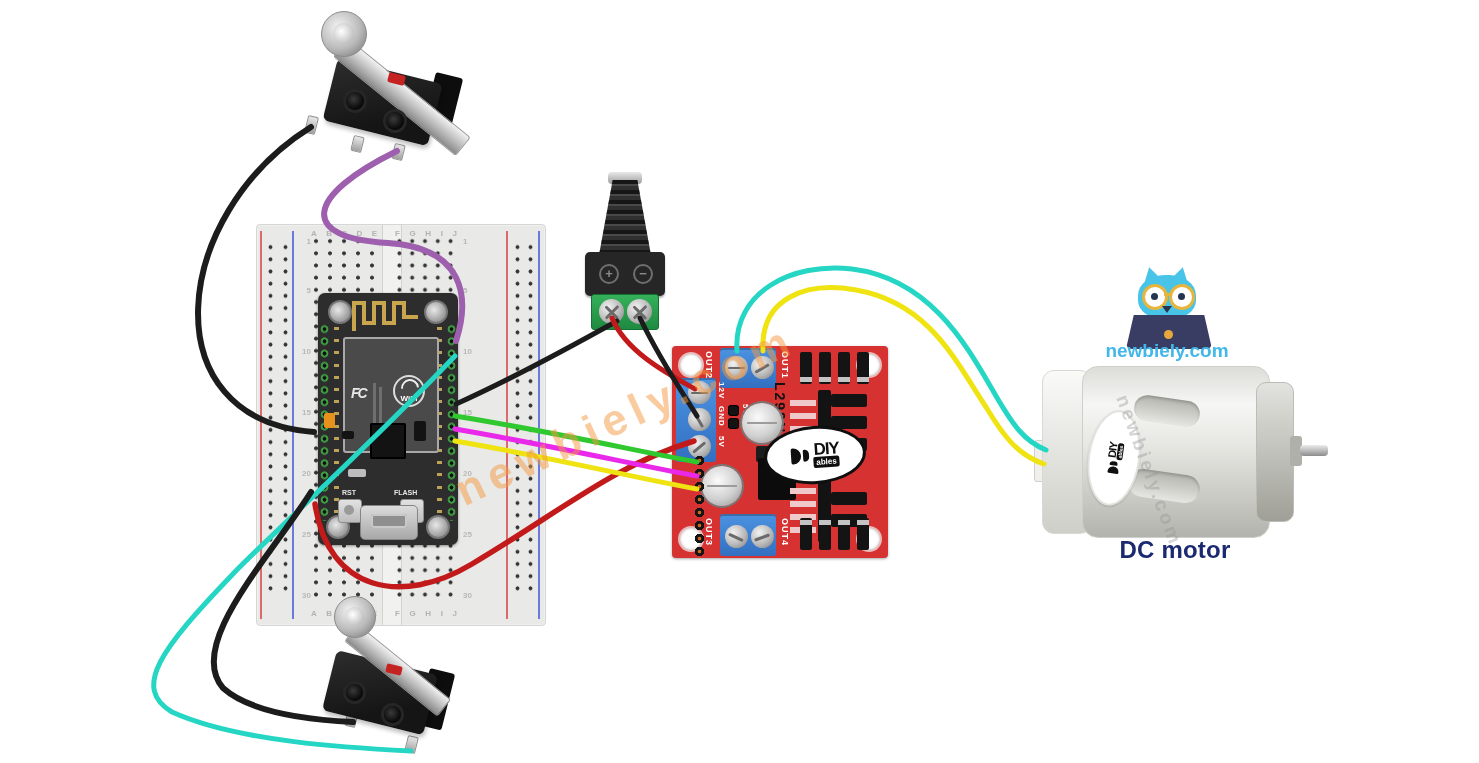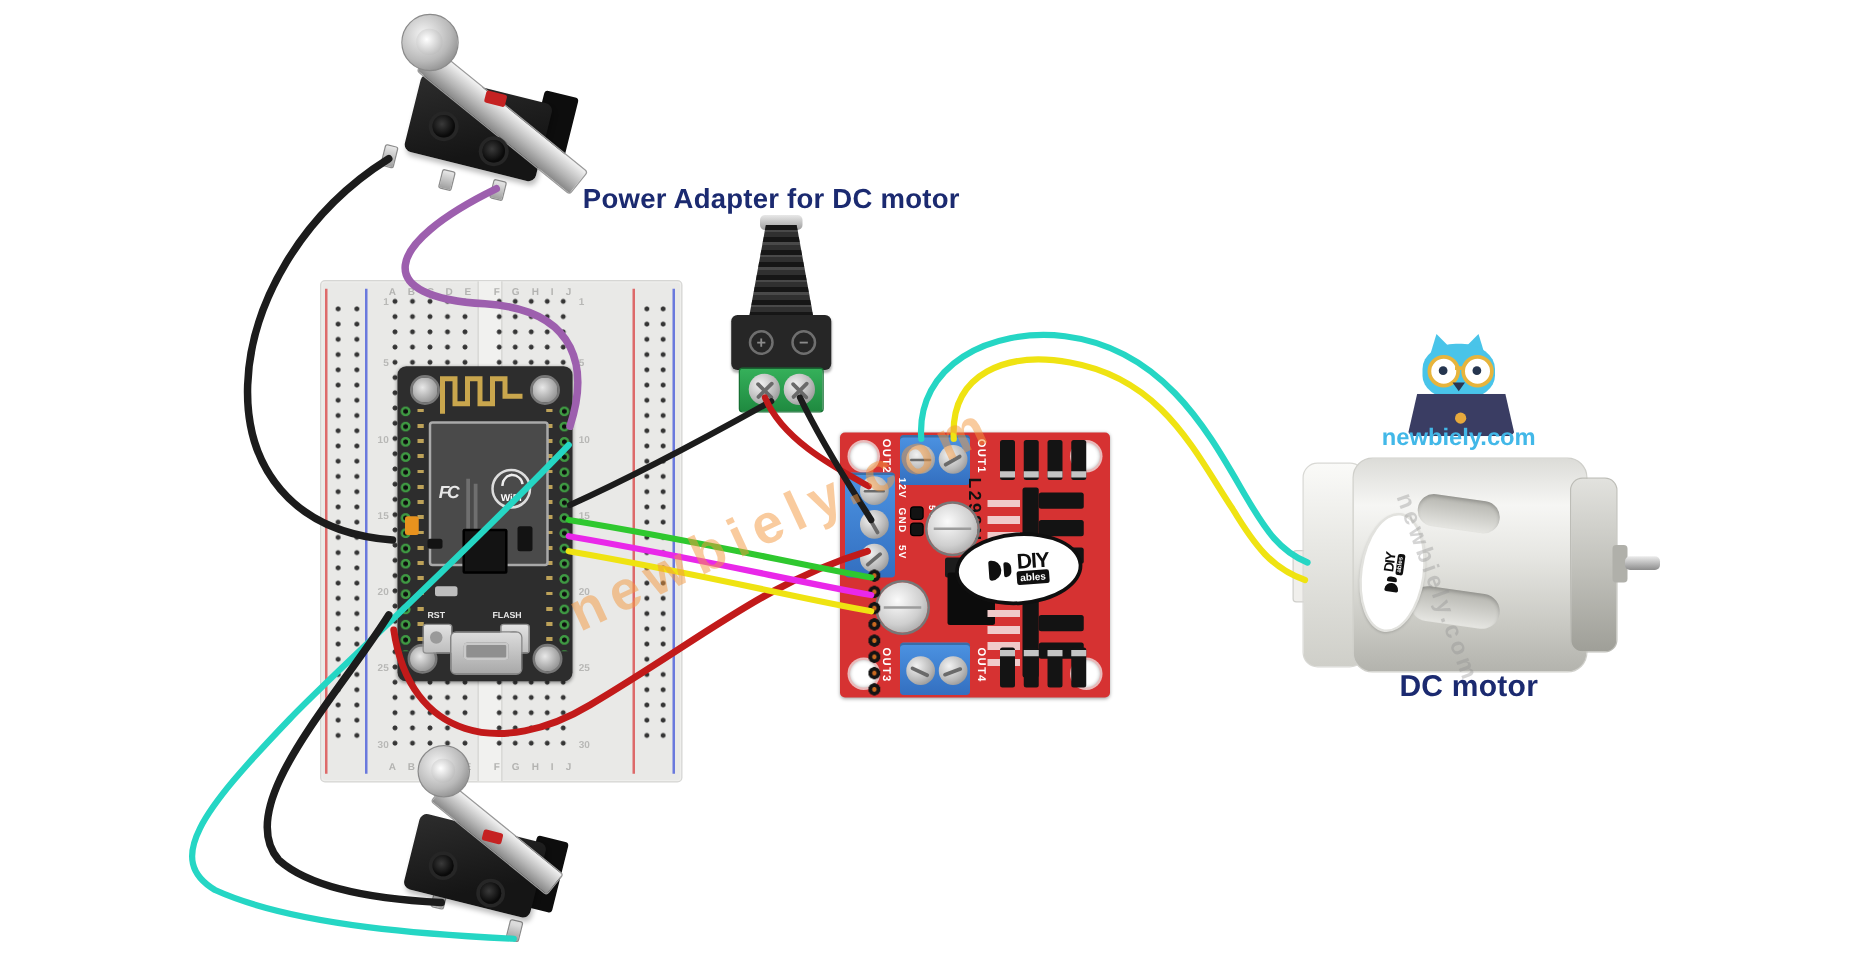--- a/index.html
+++ b/index.html
@@ -388,16 +388,15 @@
       <path d="M612,318 C626,352 668,374 695,389" stroke="#c21a1a" stroke-width="5" fill="none" stroke-linecap="round"></path>
       <path d="M640,318 C660,360 686,398 697,416" stroke="#1c1c1c" stroke-width="5" fill="none" stroke-linecap="round"></path>
       <path d="M455,416 C560,433 640,452 697,462" stroke="#2fc82f" stroke-width="5" fill="none" stroke-linecap="round"></path>
       <path d="M455,429 C560,447 640,466 697,476" stroke="#e928e9" stroke-width="5" fill="none" stroke-linecap="round"></path>
       <path d="M455,441 C560,459 640,479 697,489" stroke="#efe312" stroke-width="5" fill="none" stroke-linecap="round"></path>
       <path d="M737,351 C733,292 792,262 852,269 C932,279 968,348 996,396 C1013,425 1024,441 1046,450" stroke="#25d6c4" stroke-width="5" fill="none" stroke-linecap="round"></path>
       <path d="M763,351 C760,298 806,281 856,290 C930,303 956,362 986,407 C1004,437 1018,455 1044,464" stroke="#efe312" stroke-width="5" fill="none" stroke-linecap="round"></path>
     </svg>
 
   <div class="abs wm-main">newbiely.com</div>
-  <div class="abs caption" style="left:443px;top:146px;width:348px;font-size:22px;">Power Adapter for DC motor</div>
   <div class="abs caption" style="left:1080px;top:536px;width:190px;font-size:24px;">DC motor</div>
 
 </div>
 
 </body></html>

